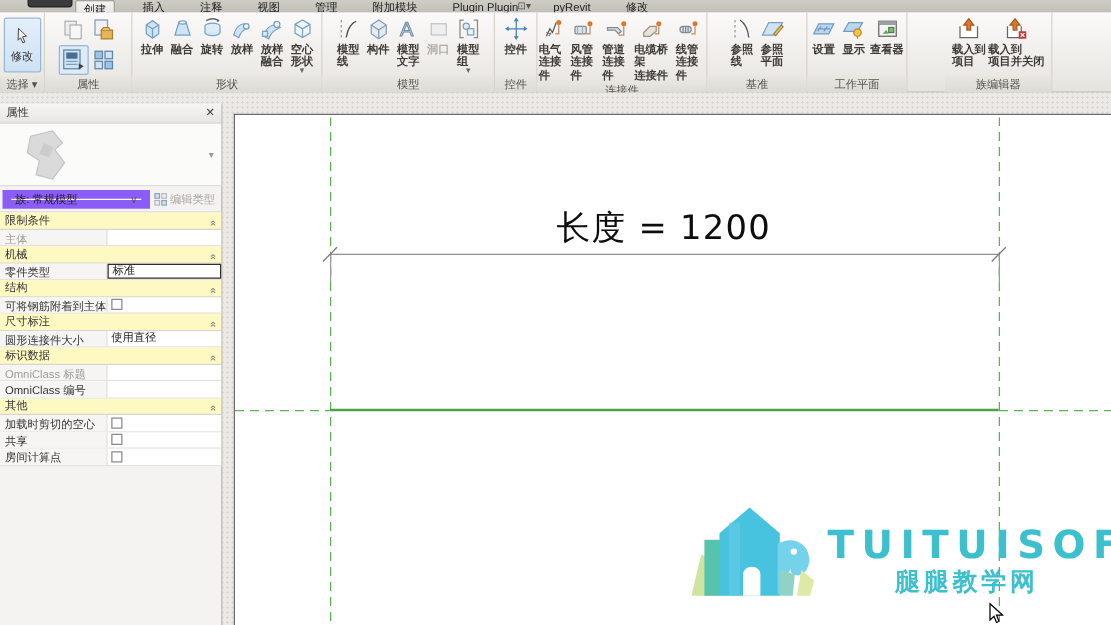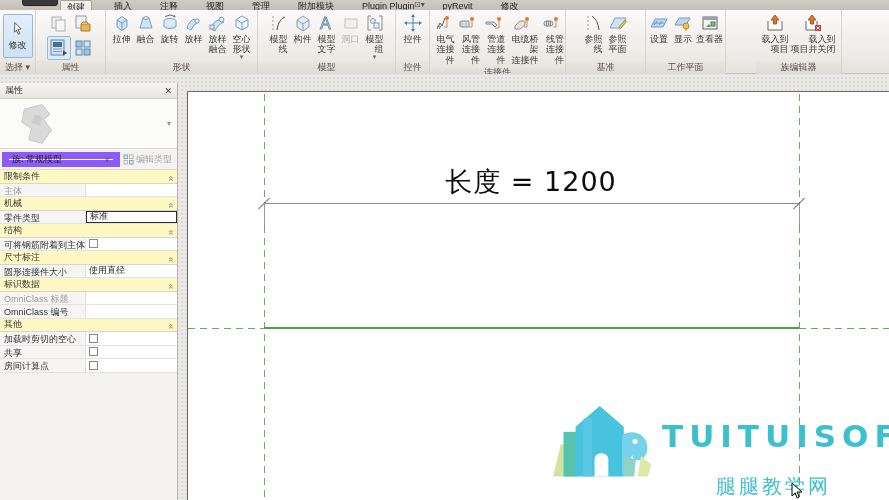--- a/index.html
+++ b/index.html
@@ -22,21 +22,21 @@
   .ribbon-opt { position:absolute; left:414px; top:0px; color:#555; font-size:8px; }
   
   .ribbon { position:absolute; left:0; top:10px; width:889px; height:64px;
     background:linear-gradient(#fbfaf9,#edebe7 70%,#e6e3df); border-bottom:1px solid #c9c5bf; display:flex;}
   .rgroup { height:64px; display:flex; flex-direction:column; border-right:1px solid #d7d3cd; }
   .rg-body { flex:1; display:flex; align-items:flex-start; justify-content:center; padding-top:2px; }
   .rg-label { height:13px; line-height:13px; text-align:center; color:#58534c;
     background:linear-gradient(#e9e6e1,#dedad4); font-size:9px; white-space:nowrap; overflow:hidden;}
   .rbtn { display:flex; flex-direction:column; align-items:center; padding:1px 1px; min-width:24px; cursor:default;}
   .rbtn .ricon svg { width:20px; height:20px; display:block; }
-  .rlabel { white-space:pre-line; text-align:right; line-height:1.15; color:#3f3b36; margin-top:1px;}
+  .rlabel { white-space:pre-line; text-align:left; line-height:1.15; color:#3f3b36; margin-top:1px;font-weight:bold;}
   .rbtn.dis .rlabel { color:#b0aca6; }
   .dd { font-size:7px; color:#666; line-height:4px; }
   .sel-group { width:36px; }
   .modify-btn { width:30px; height:44px; margin-top:2px; background:linear-gradient(#e3eefa,#cfe2f4);
     border:1px solid #96b7d6; border-radius:2px; display:flex; flex-direction:column; align-items:center; justify-content:center; font-size:9px; color:#333;}
   .modify-btn svg { width:16px; height:16px; }
   .prop-group { width:70px; }
   .props-icons { display:grid; grid-template-columns:24px 24px; grid-template-rows:24px 24px; gap:0px; padding-top:2px;}
   .pg-icon { width:24px; height:24px; display:flex; align-items:center; justify-content:center;}
   .pg-icon svg { width:20px; height:20px; }
@@ -74,21 +74,21 @@
   .hdash { position:absolute; height:1px;
     background:repeating-linear-gradient(to right, var(--green) 0 7px, transparent 7px 12px);}
   .refline { position:absolute; height:2px; background:var(--green-solid); }
   .dimline { position:absolute; height:1px; background:#8f8f8f; }
   .tick { position:absolute; width:16px; height:1px; background:#777; transform:rotate(-45deg);}
   .stub { position:absolute; width:1px; height:22px; background:#9a9a9a; }
   .dimtext { position:absolute; left:203px; top:72px; width:280px; text-align:center;
     font-family:"DejaVu Sans",sans-serif; font-size:27px; color:#0d0d0d; letter-spacing:1px;}
   .wm-brand { position:absolute; left:474px; top:326px; font-size:31px; font-weight:bold;
     color:var(--teal); letter-spacing:6px; font-family:"DejaVu Sans",sans-serif;}
-  .wm-cap { position:absolute; left:528px; top:381px; font-size:20px; color:var(--teal); letter-spacing:3px;}
+  .wm-cap { position:absolute; left:528px; top:360px; font-size:20px; color:var(--teal); letter-spacing:3px;font-weight:bold;}
   .wm-logo { position:absolute; left:360px; top:306px; }
   .cursor { position:absolute; left:603px; top:390px; width:12px; height:18px;}
 </style>
 </head>
 <body style="--green: #5cb253; --green-solid: #4da046; --teal: #3cc0cd;">
 
 <div class="tabbar">
   <div class="app-btn"></div>
   <div id="tabs">
       <div class="tab sel">创建</div>

